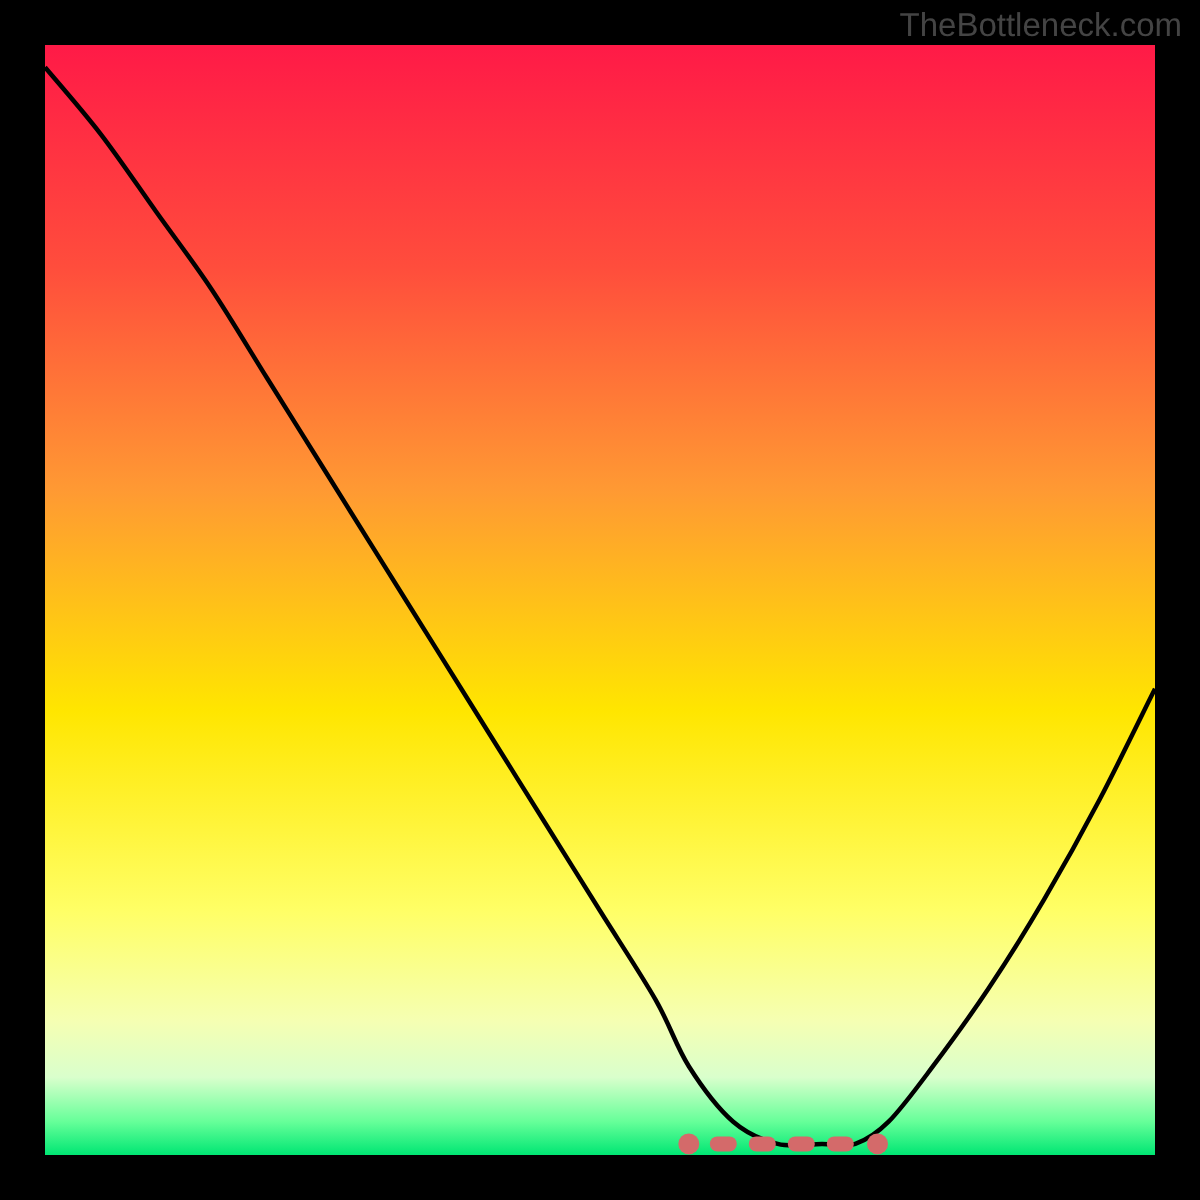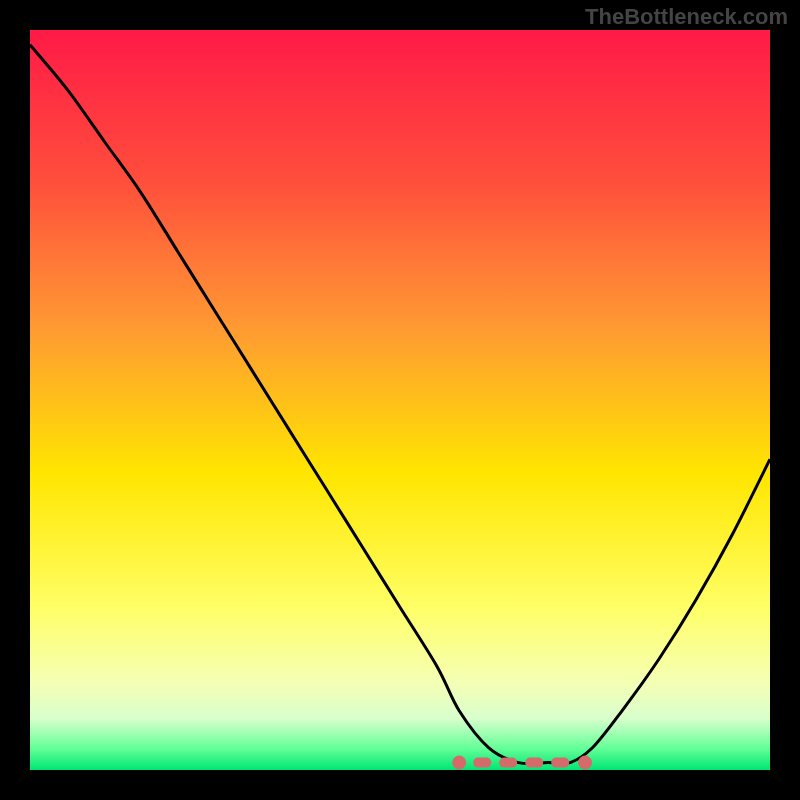--- a/index.html
+++ b/index.html
@@ -10,21 +10,21 @@
     height: 800px;
     position: relative;
     font-family: Arial, sans-serif;
   }
   .watermark {
     position: absolute;
     top: 4px;
     right: 12px;
     color: #444;
     font-size: 22px;
-    font-weight: bold;
+    font-weight: normal;
     z-index: 10;
   }
   .plot-area {
     position: absolute;
     left: 30px;
     top: 30px;
     width: 740px;
     height: 740px;
   }
   .plot-area svg {

